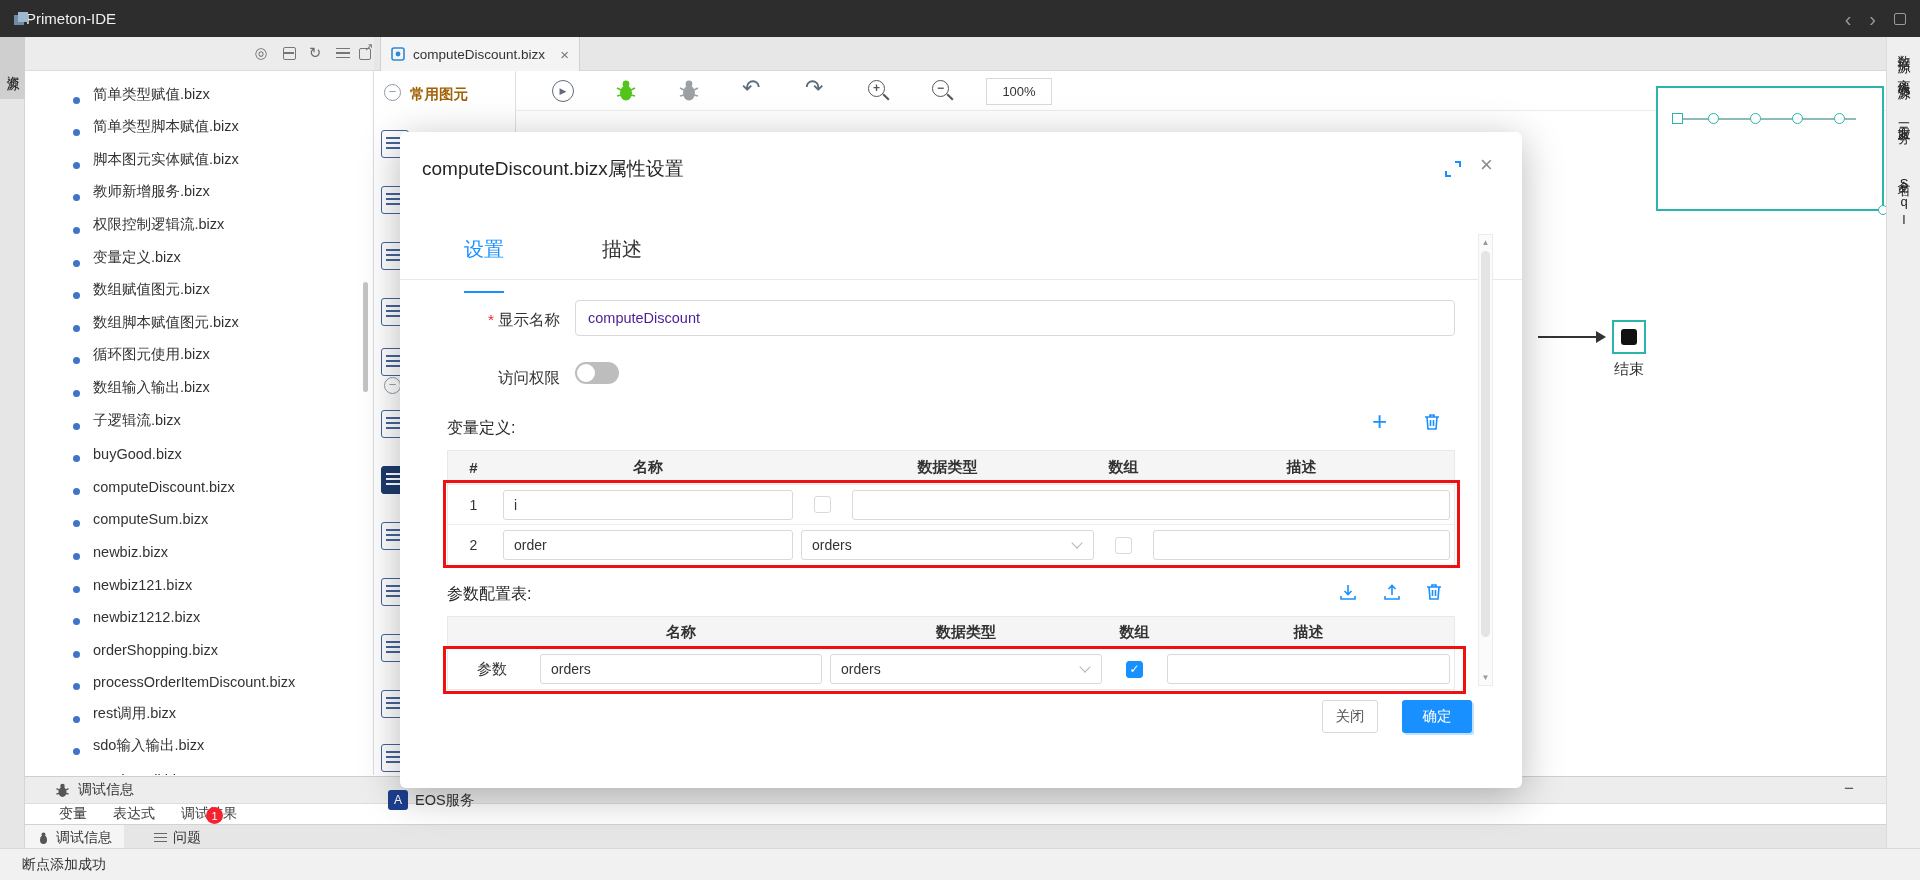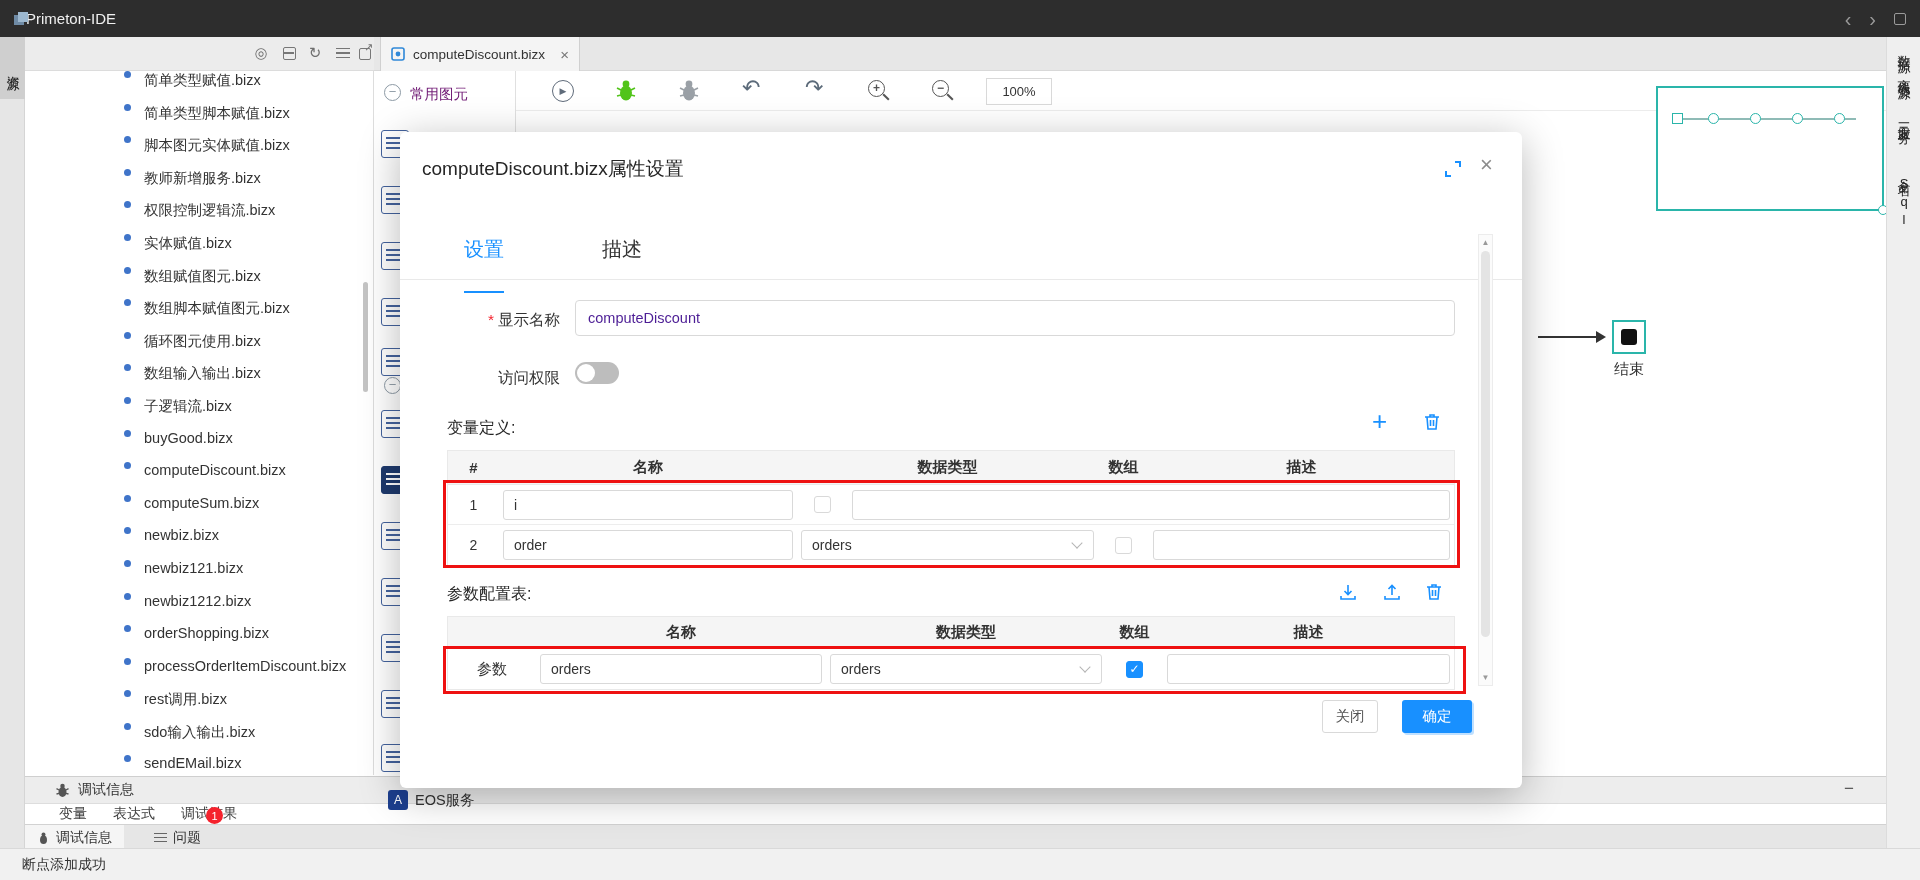--- a/index.html
+++ b/index.html
@@ -29,37 +29,37 @@
                 font-size:13px;color:#555;outline:none}
   .search-input::placeholder{color:#a3a3a3}
   .mini-icon{position:absolute;top:44px;width:18px;height:18px;color:#6f6f6f;font-size:15px;line-height:18px;text-align:center}
   .icon-package{border:1.5px solid #777;border-radius:2px;width:13px;height:13px;top:47px}
   .icon-package::after{content:"";position:absolute;left:0;top:4px;width:10px;height:1.5px;background:#777}
   .icon-lines{top:48px;width:14px;height:11px;background:linear-gradient(#777 1.5px,transparent 1.5px,transparent 4.5px,#777 4.5px,#777 6px,transparent 6px,transparent 9px,#777 9px,#777 10.5px,transparent 10.5px)}
   .icon-export{border:1.5px solid #777;border-radius:2px;width:12px;height:12px;top:48px}
   .icon-export .arr{position:absolute;left:4px;top:-8px;font-size:11px;color:#777}
 
   .tree{left:25px;top:71px;width:349px;height:704px;background:#fff;overflow:hidden;border-right:1px solid #ddd}
-  .tree-item{height:32.6px;display:flex;align-items:flex-start;padding-left:99px;cursor:default}
+  .tree-item{height:32.6px;display:flex;align-items:flex-end;padding-left:48px;cursor:default}
   .bullet{width:7px;height:7px;border-radius:50%;background:#3f74c9;margin-right:13px;flex:none}
   .tree-label{font-size:14.5px;color:#333;white-space:nowrap}
   .tree-scroll{left:363px;top:282px;width:5px;height:110px;background:#c4c4c4;border-radius:3px}
 
   
   .tabstrip{left:374px;top:37px;width:1512px;height:34px;background:#e7e7e7;border-bottom:1px solid #d8d8d8}
   .etab{position:absolute;left:6px;top:0;width:200px;height:34px;background:#f4f4f4;
         border-left:1px solid #d0d0d0;border-right:1px solid #d0d0d0;display:flex;align-items:center;padding:0 10px}
   .etab-label{font-size:13.5px;color:#333;margin-left:8px;flex:1;white-space:nowrap;overflow:hidden}
   .etab-close{color:#777;font-size:15px;margin-left:6px}
 
   
   .palette{left:374px;top:71px;width:142px;height:704px;background:#fff;border-right:1px solid #e0e0e0}
   .collapse-circle{position:absolute;width:17px;height:17px;border:1.5px solid #8d9aa5;border-radius:50%;
                    color:#8d9aa5;font-size:13px;line-height:14px;text-align:center;background:#fff}
-  .pal-title{position:absolute;font-size:14.5px;color:#701a75;font-weight:normal}
+  .pal-title{position:absolute;font-size:14.5px;color:#a16207;font-weight:bold}
   .pal-icon{position:absolute;left:381px;width:28px;height:28px;border:1.5px solid #44639e;border-radius:3px;background:#fff}
   .pal-icon::after{content:"";position:absolute;left:4px;top:6px;width:16px;height:13px;
        background:linear-gradient(#44639e 2px,transparent 2px,transparent 5px,#44639e 5px,#44639e 7px,transparent 7px,transparent 10px,#44639e 10px,#44639e 12px,transparent 12px)}
   .pal-icon.solid{background:#1e3a6e;border-color:#1e3a6e}
   .pal-icon.solid::after{background:linear-gradient(#fff 2px,transparent 2px,transparent 5px,#fff 5px,#fff 7px,transparent 7px,transparent 10px,#fff 10px,#fff 12px,transparent 12px)}
   .eos-item{left:388px;top:790px;z-index:45;display:flex;align-items:center;gap:7px}
   .eos-badge{width:20px;height:20px;background:#1d3f8f;color:#fff;border-radius:3px;font-size:12px;
              display:flex;align-items:center;justify-content:center}
   .eos-label{font-size:14.5px;color:#333}
 
@@ -229,21 +229,21 @@
       <span class="tree-label">教师新增服务.bizx</span>
     </div>
 
     <div class="tree-item">
       <span class="bullet"></span>
       <span class="tree-label">权限控制逻辑流.bizx</span>
     </div>
 
     <div class="tree-item">
       <span class="bullet"></span>
-      <span class="tree-label">实体赋值.bizx</span>
+      <span class="tree-label">变量定义.bizx</span>
     </div>
 
     <div class="tree-item">
       <span class="bullet"></span>
       <span class="tree-label">数组赋值图元.bizx</span>
     </div>
 
     <div class="tree-item">
       <span class="bullet"></span>
       <span class="tree-label">数组脚本赋值图元.bizx</span>

